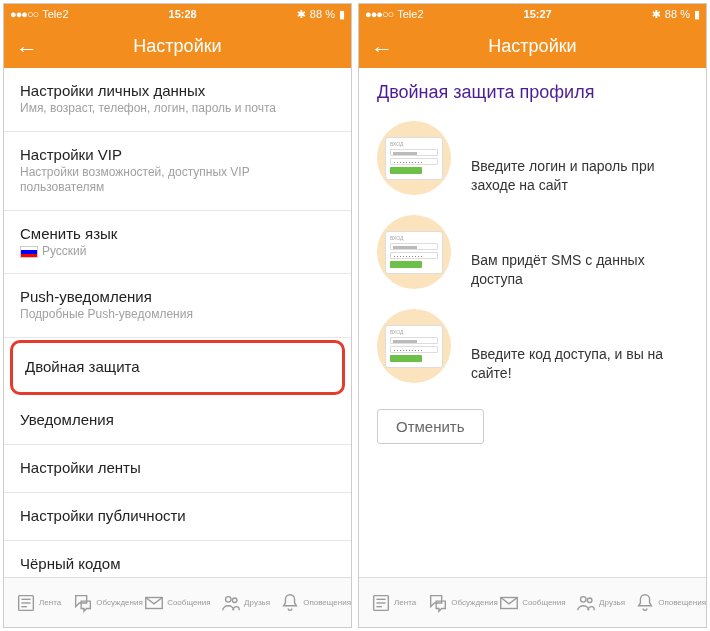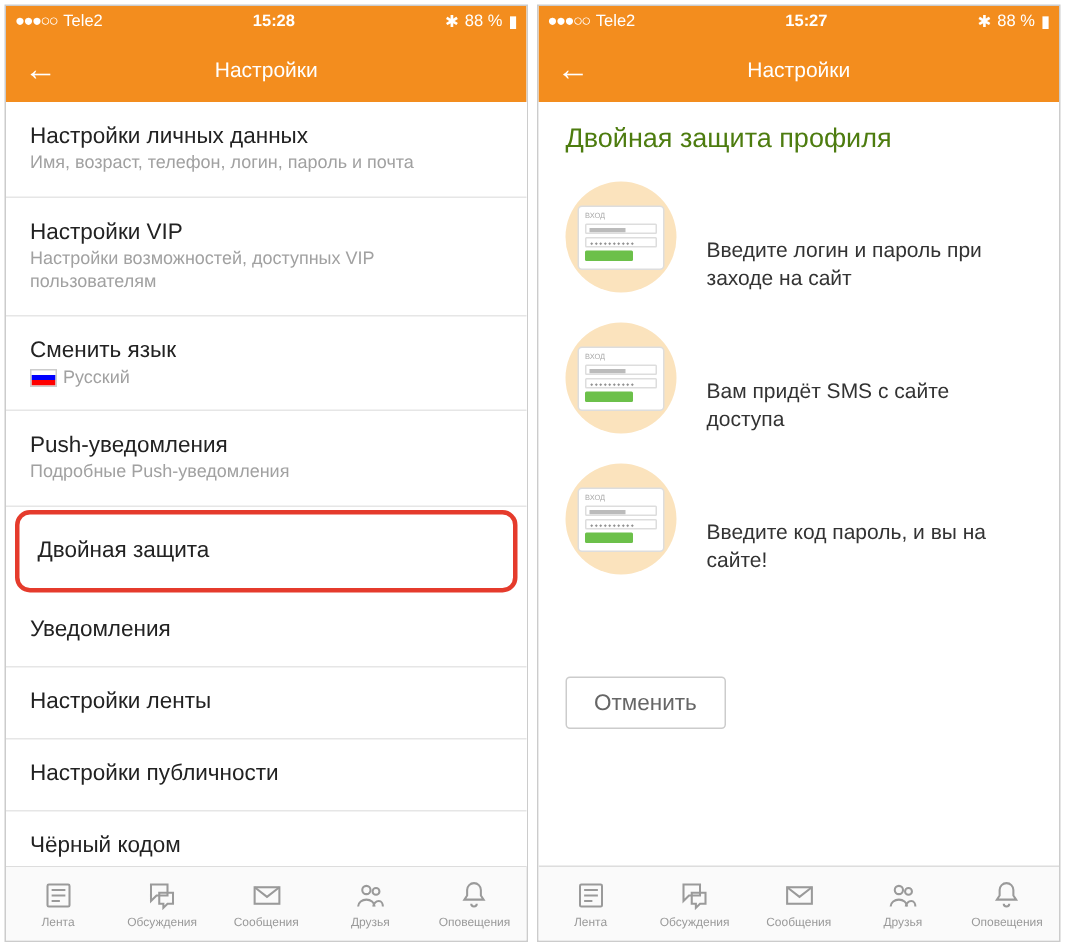--- a/index.html
+++ b/index.html
@@ -43,21 +43,21 @@
     justify-content: center;
     position: relative;
   }
   .back-arrow {
     position: absolute;
     left: 12px;
     font-size: 22px;
     line-height: 1;
   }
   .nav-title {
-    font-size: 14px;
+    font-size: 18px;
     font-weight: 400;
   }
   .content {
     flex: 1;
     overflow-y: auto;
     background: #fff;
   }
   .row {
     padding: 14px 16px;
     border-bottom: 1px solid #e6e6e6;
@@ -81,21 +81,21 @@
     border: 1px solid #ccc;
   }
   .highlight-red {
     border: 3px solid #e53b2c;
     border-radius: 10px;
     margin: 2px 6px;
     padding: 15px 12px;
   }
   .page-title {
     font-size: 18px;
-    color: #4d7c0f;
+    color: #4c1d95;
     padding: 14px 18px 8px;
   }
   .step {
     display: flex;
     align-items: center;
     gap: 20px;
     padding: 10px 18px;
   }
   .step-badge {
     width: 74px; height: 74px;
@@ -166,32 +166,31 @@
     background: #fff;
     border-radius: 3px;
   }
   .action-primary {
     color: #f38d1e;
     border: 1px solid #f38d1e;
   }
   .action-secondary {
     color: #666;
     border: 1px solid #ccc;
-    margin-top: 42px;
   }
   .tabbar {
     height: 50px;
     border-top: 1px solid #ddd;
     display: flex;
     background: #fafafa;
   }
   .tab {
     flex: 1;
     display: flex;
-    flex-direction: column;
+    flex-direction: row;
     align-items: center;
     justify-content: center;
     gap: 2px;
     color: #9a9a9a;
   }
   .tab svg { width: 22px; height: 22px; }
   .tab-label { font-size: 8px; }
 </style>
 </head>
 <body>
@@ -328,33 +327,33 @@
 
     <div class="step">
       <div class="step-badge">
         <div class="step-card">
           <div class="step-card-label">вход</div>
           <div class="step-field gray"></div>
           <div class="step-field dots"></div>
           <div class="step-btn"></div>
         </div>
       </div>
-      <div class="step-text">Вам придёт SMS с сайте доступа</div>
+      <div class="step-text">Вам придёт SMS с данных доступа</div>
     </div>
 
     <div class="step">
       <div class="step-badge">
         <div class="step-card">
           <div class="step-card-label">вход</div>
           <div class="step-field gray"></div>
           <div class="step-field dots"></div>
           <div class="step-btn"></div>
         </div>
       </div>
-      <div class="step-text">Введите код пароль, и вы на сайте!</div>
+      <div class="step-text">Введите код доступа, и вы на сайте!</div>
     </div>
 
     <div class="action-row">
       <div class="action-btn action-secondary">Отменить</div>
     </div>
   </div>
   <div class="tabbar">
     <div class="tab">
       <svg viewBox="0 0 24 24" fill="none" stroke="currentColor" stroke-width="1.5">
           <rect x="4" y="4" width="16" height="16" rx="1"></rect>

